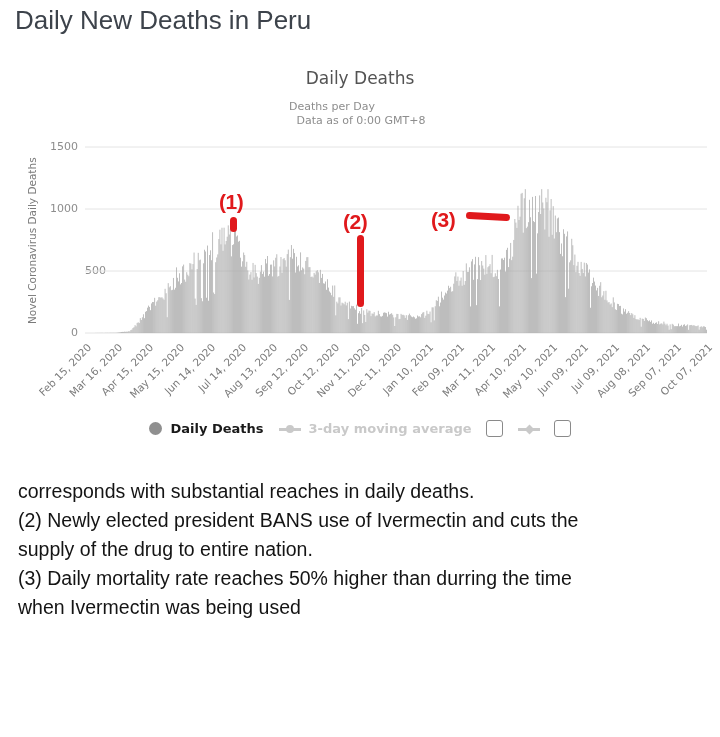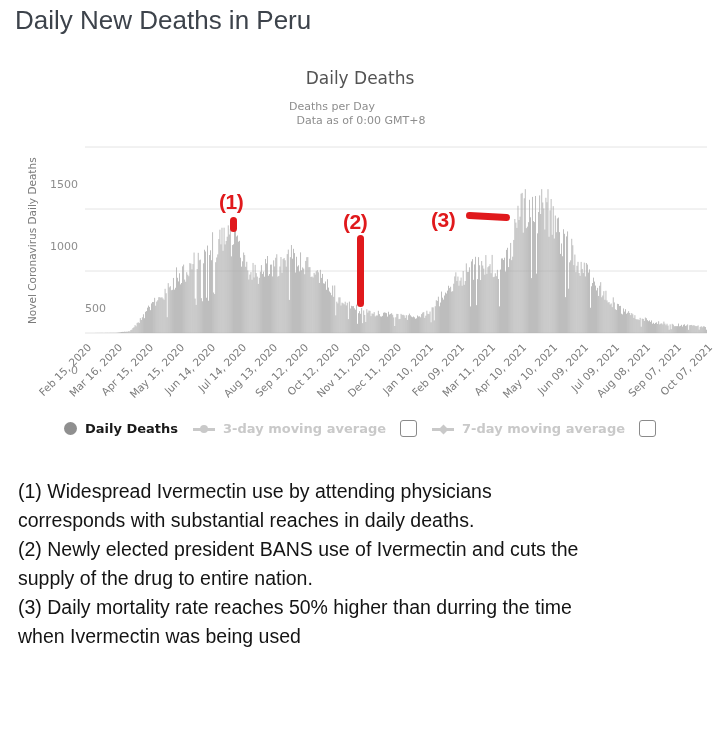--- a/index.html
+++ b/index.html
@@ -11,21 +11,21 @@
   .page-title{position:absolute;left:15px;top:5px;font-size:26px;color:#3d434b;}
   .chart-title{position:absolute;left:0;top:68px;width:720px;text-align:center;
     font-size:17px;color:#535353;font-family:"DejaVu Sans",sans-serif;}
   .chart-sub{position:absolute;left:0;width:664px;text-align:center;font-size:11px;
     color:#8d8d8d;font-family:"DejaVu Sans",sans-serif;}
   #sub1{top:100px;} #sub2{top:114px;padding-left:29px;}
   .y-title{position:absolute;left:26px;top:148px;height:186px;writing-mode:vertical-rl;
     transform:rotate(180deg);font-size:10.5px;color:#7a7a7a;text-align:center;
     font-family:"DejaVu Sans",sans-serif;}
   .y-tick{position:absolute;left:32px;width:46px;text-align:right;font-size:11px;
-    color:var(--axis);font-family:"DejaVu Sans",sans-serif;margin-top:38px;}
+    color:var(--axis);font-family:"DejaVu Sans",sans-serif;}
   #plot{position:absolute;left:85px;top:146px;}
   .xtick{position:absolute;width:130px;text-align:right;transform:rotate(-45deg);
     transform-origin:100% 0;font-size:10.5px;color:#7a7a7a;white-space:nowrap;
     font-family:"DejaVu Sans",sans-serif;}
   #legend{position:absolute;top:420px;left:0;width:720px;display:flex;
     justify-content:center;align-items:center;gap:15px;}
   .li{display:flex;align-items:center;gap:8px;font-family:"DejaVu Sans",sans-serif;
     font-weight:bold;font-size:13px;}
   .li .lbl.active{color:#1a1a1a;} .li .lbl.inactive{color:var(--inactive);}
   .dot{width:13px;height:13px;border-radius:50%;background:#8f8f8f;flex:0 0 auto;}
@@ -694,32 +694,30 @@
         <span class="ci"></span>
       </span>
     <span class="lbl inactive">3-day moving average</span>
     <span class="cb"></span>
   </div>
   <div class="li">
     <span class="mk">
         <span class="ln"></span>
         <span class="di"></span>
       </span>
-    <span class="lbl inactive">7-day moving average</span>
     <span class="cb"></span>
   </div>
 </div>
 
 <div class="ann" id="ann1lbl">(1)</div>
 <div class="ann-line" id="ann1line"></div>
 <div class="ann" id="ann2lbl">(2)</div>
 <div class="ann-line" id="ann2line"></div>
 <div class="ann" id="ann3lbl">(3)</div>
 <div class="ann-line" id="ann3line"></div>
 
 <div id="notes">
-    <div>(1) Widespread Ivermectin use by attending physicians</div>
     <div>corresponds with substantial reaches in daily deaths.</div>
     <div>(2) Newly elected president BANS use of Ivermectin and cuts the</div>
     <div>supply of the drug to entire nation.</div>
     <div>(3) Daily mortality rate reaches 50% higher than durring the time</div>
     <div>when Ivermectin was being used</div>
   </div>
 
 </body></html>

